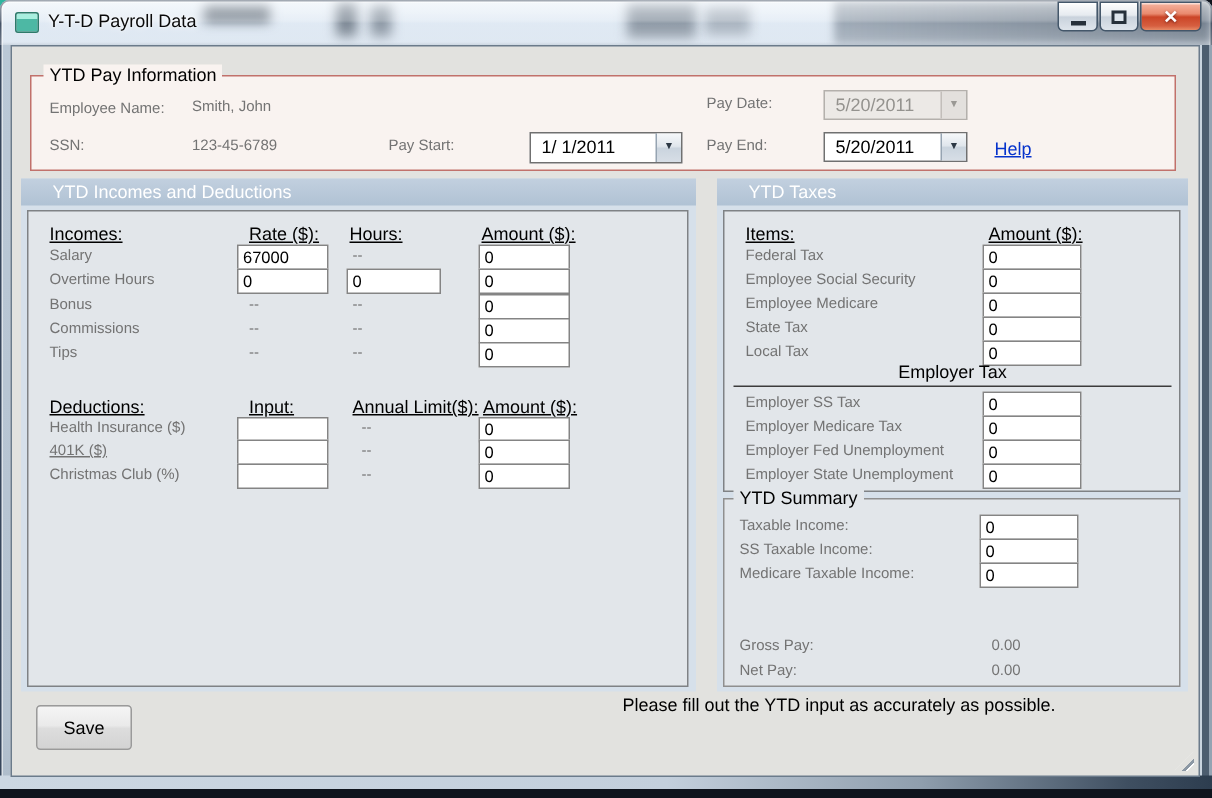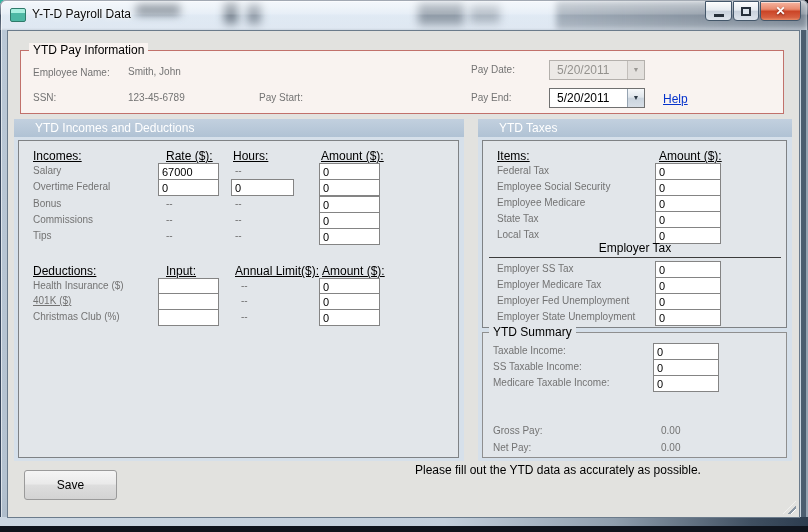--- a/index.html
+++ b/index.html
@@ -99,20 +99,24 @@
     <div class="client">
 
       <div class="gbox" style="left:12px;top:19px;width:764px;height:64px;">
         <span class="legend">YTD Pay Information</span>
         <span class="lbl" style="left:12px;top:16px;">Employee Name:</span>
         <span class="lbl" style="left:107px;top:15px;">Smith, John</span>
         <span class="lbl" style="left:12px;top:41px;">SSN:</span>
         <span class="lbl" style="left:107px;top:41px;">123-45-6789</span>
 
         <span class="lbl" style="left:238px;top:41px;">Pay Start:</span>
+        <div class="combo" style="left:332px;top:37px;width:102px;height:21px;">
+          <span class="ct">1/ 1/2011</span>
+          <span class="cb">▼</span>
+        </div>
 
         <span class="lbl" style="left:450px;top:13px;">Pay Date:</span>
         <div class="combo disabled" style="left:528px;top:9px;width:96px;height:20px;">
           <span class="ct">5/20/2011</span>
           <span class="cb">▼</span>
         </div>
 
         <span class="lbl" style="left:450px;top:41px;">Pay End:</span>
         <div class="combo" style="left:528px;top:37px;width:96px;height:20px;">
           <span class="ct">5/20/2011</span>
@@ -129,21 +133,21 @@
           <span class="hdr" style="left:14px;top:8px;">Incomes:</span>
           <span class="hdr" style="left:147px;top:8px;">Rate ($):</span>
           <span class="hdr" style="left:214px;top:8px;">Hours:</span>
           <span class="hdr" style="left:302px;top:8px;">Amount ($):</span>
 
           <span class="lbl" style="left:14px;top:24px;">Salary</span>
           <input class="tb" style="left: 139px; top: 22px; width: 61px;" value="67000">
           <span class="lbl" style="left:216px;top:24px;">--</span>
           <input class="tb" style="left: 300px; top: 22px; width: 61px;" value="0">
 
-          <span class="lbl" style="left:14px;top:40px;">Overtime Federal</span>
+          <span class="lbl" style="left:14px;top:40px;">Overtime Hours</span>
           <input class="tb" style="left: 139px; top: 38px; width: 61px;" value="0">
           <input class="tb" style="left: 212px; top: 38px; width: 63px;" value="0">
           <input class="tb" style="left: 300px; top: 38px; width: 61px;" value="0">
 
           <span class="lbl" style="left:14px;top:57px;">Bonus</span>
           <span class="lbl" style="left:147px;top:57px;">--</span>
           <span class="lbl" style="left:216px;top:57px;">--</span>
           <input class="tb" style="left: 300px; top: 55px; width: 61px;" value="0">
 
           <span class="lbl" style="left:14px;top:73px;">Commissions</span>
@@ -216,20 +220,20 @@
           <span class="lbl" style="left:10px;top:44px;">Medicare Taxable Income:</span>
           <input class="tb" style="left: 170px; top: 42px; width: 66px;" value="0">
 
           <span class="lbl" style="left:10px;top:92px;">Gross Pay:</span>
           <span class="lbl" style="left:178px;top:92px;">0.00</span>
           <span class="lbl" style="left:10px;top:109px;">Net Pay:</span>
           <span class="lbl" style="left:178px;top:109px;">0.00</span>
         </div>
       </div>
 
-      <button class="btn" style="left:16px;top:439px;width:93px;height:30px;">Save</button>
+      <button class="btn" style="left:16px;top:439px;width:64px;height:30px;">Save</button>
       <div class="note">
-        <div>Please fill out the YTD data as accurately as possible.</div>
+        <div>Please fill out the YTD input as accurately as possible.</div>
       </div>
       <div class="grip"></div>
     </div>
   </div>
 </div>
 
 </body></html>

